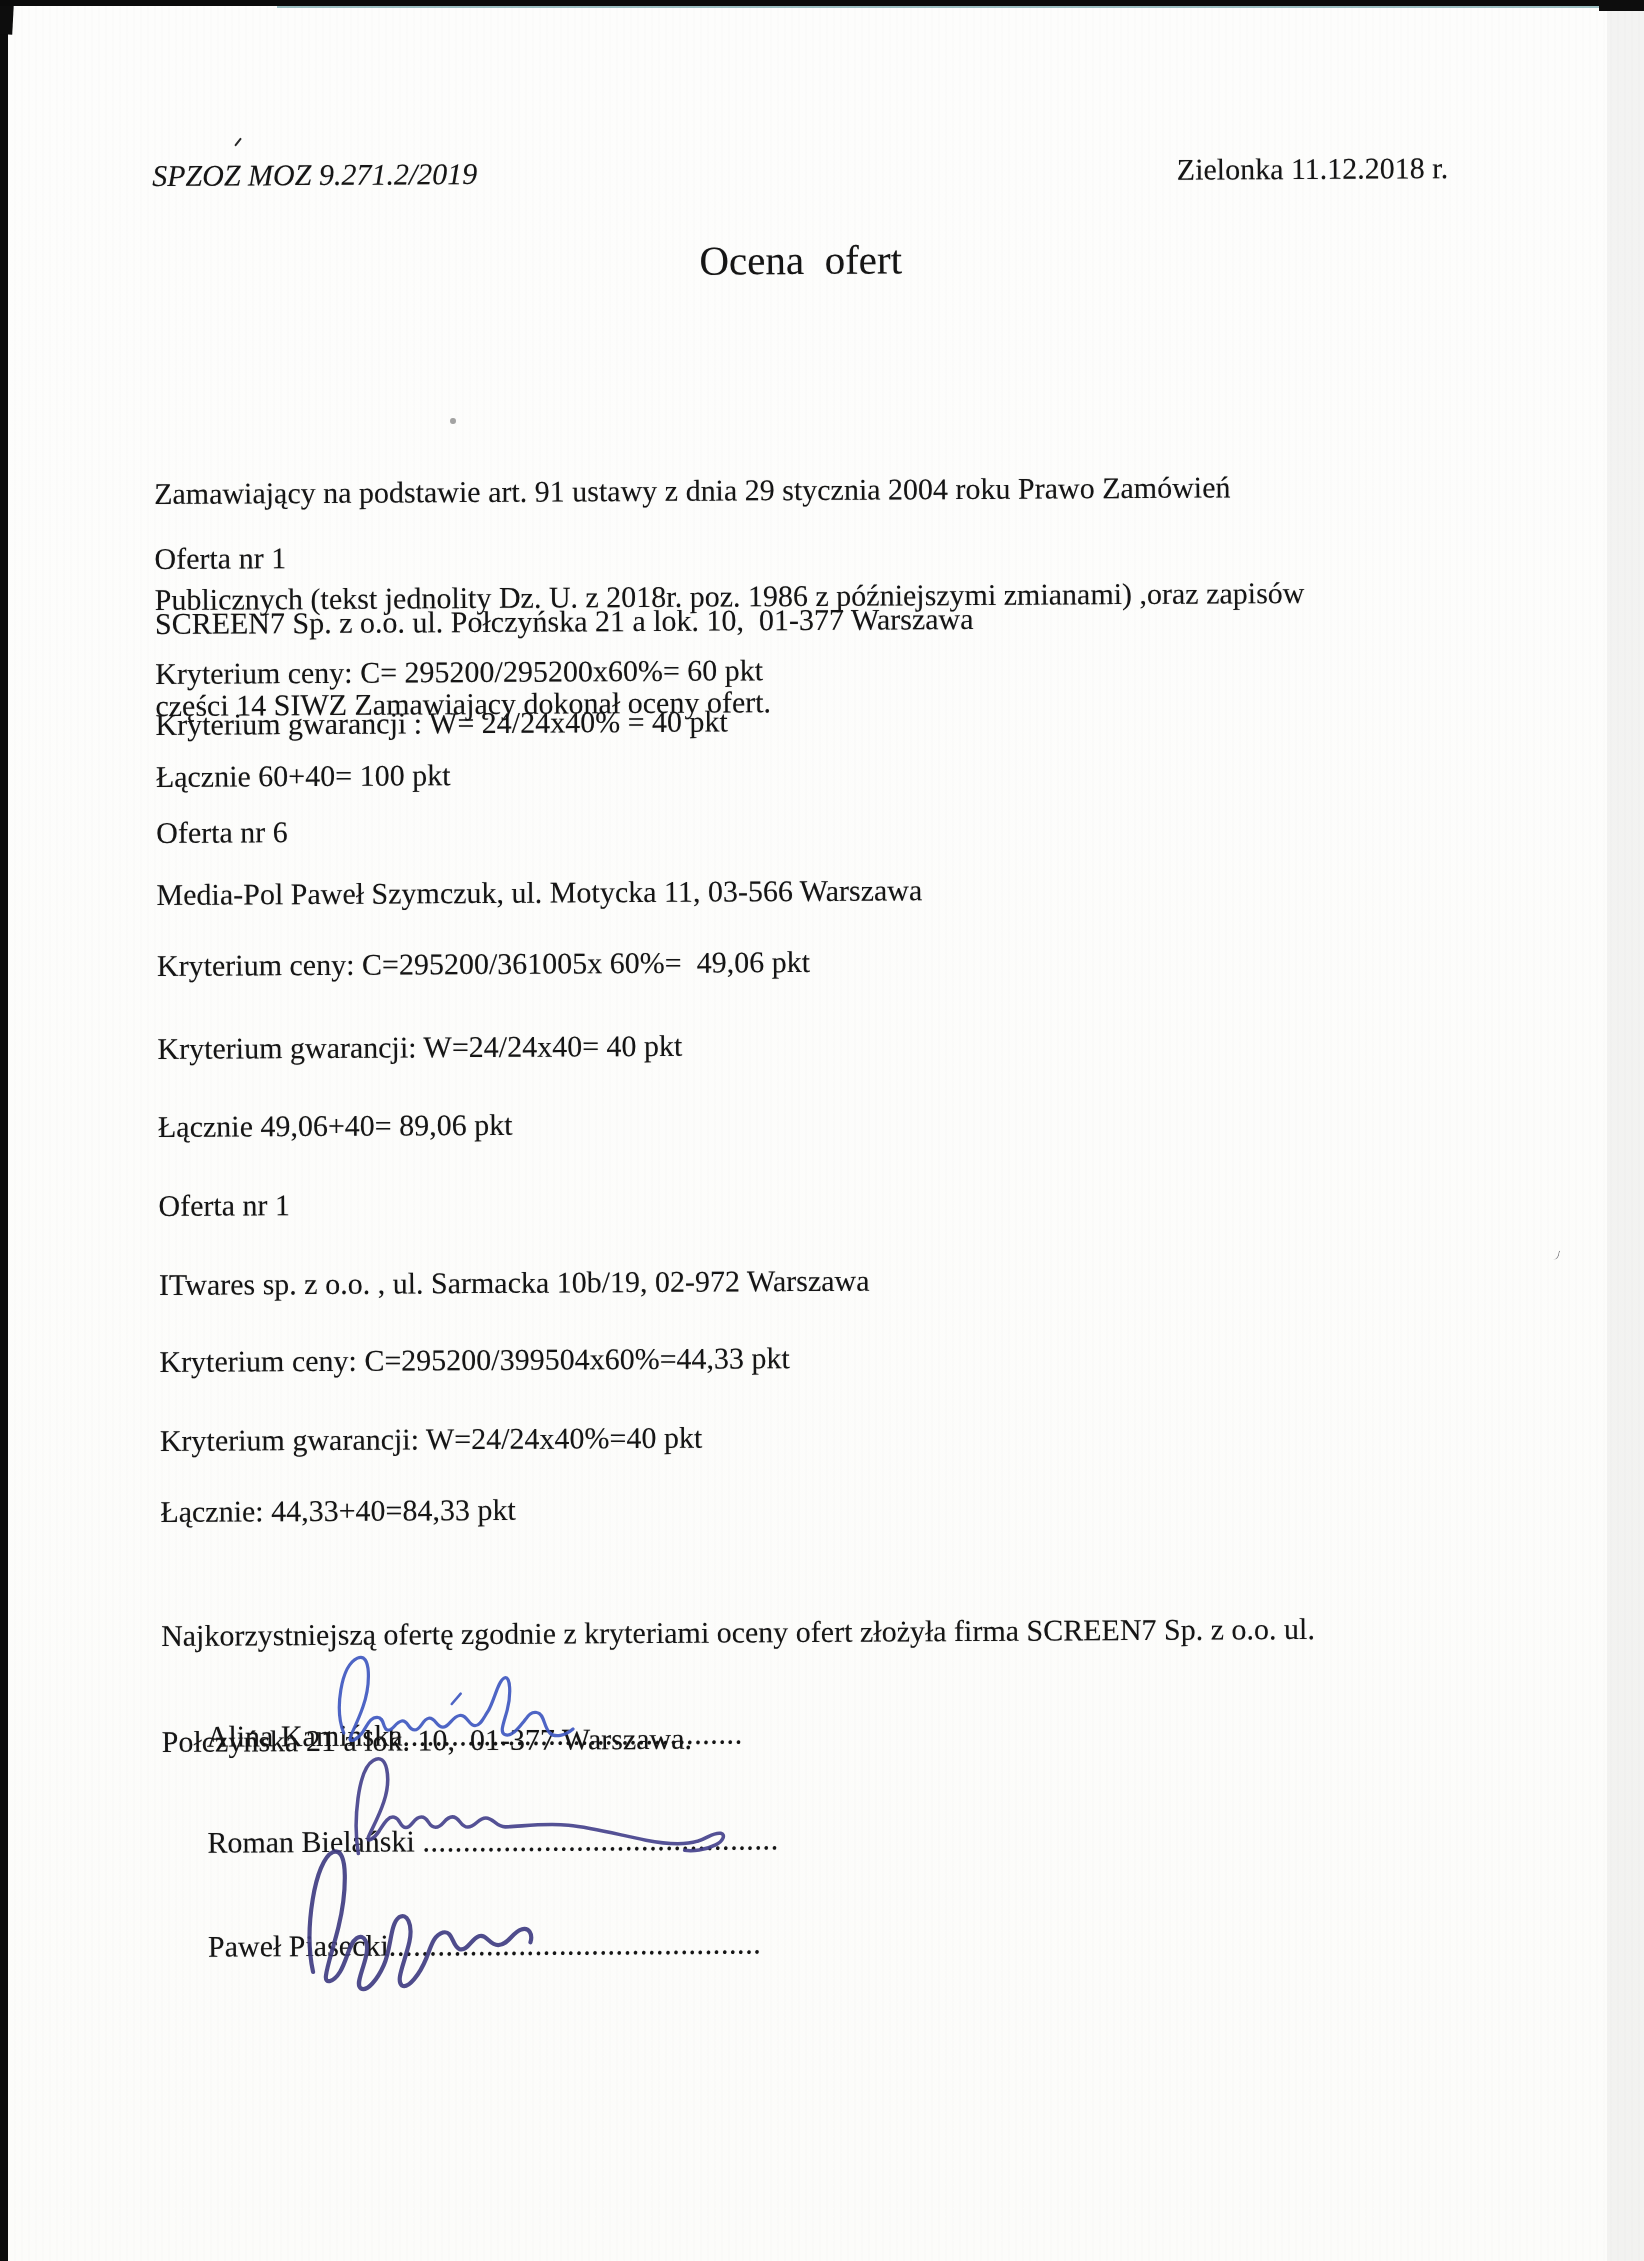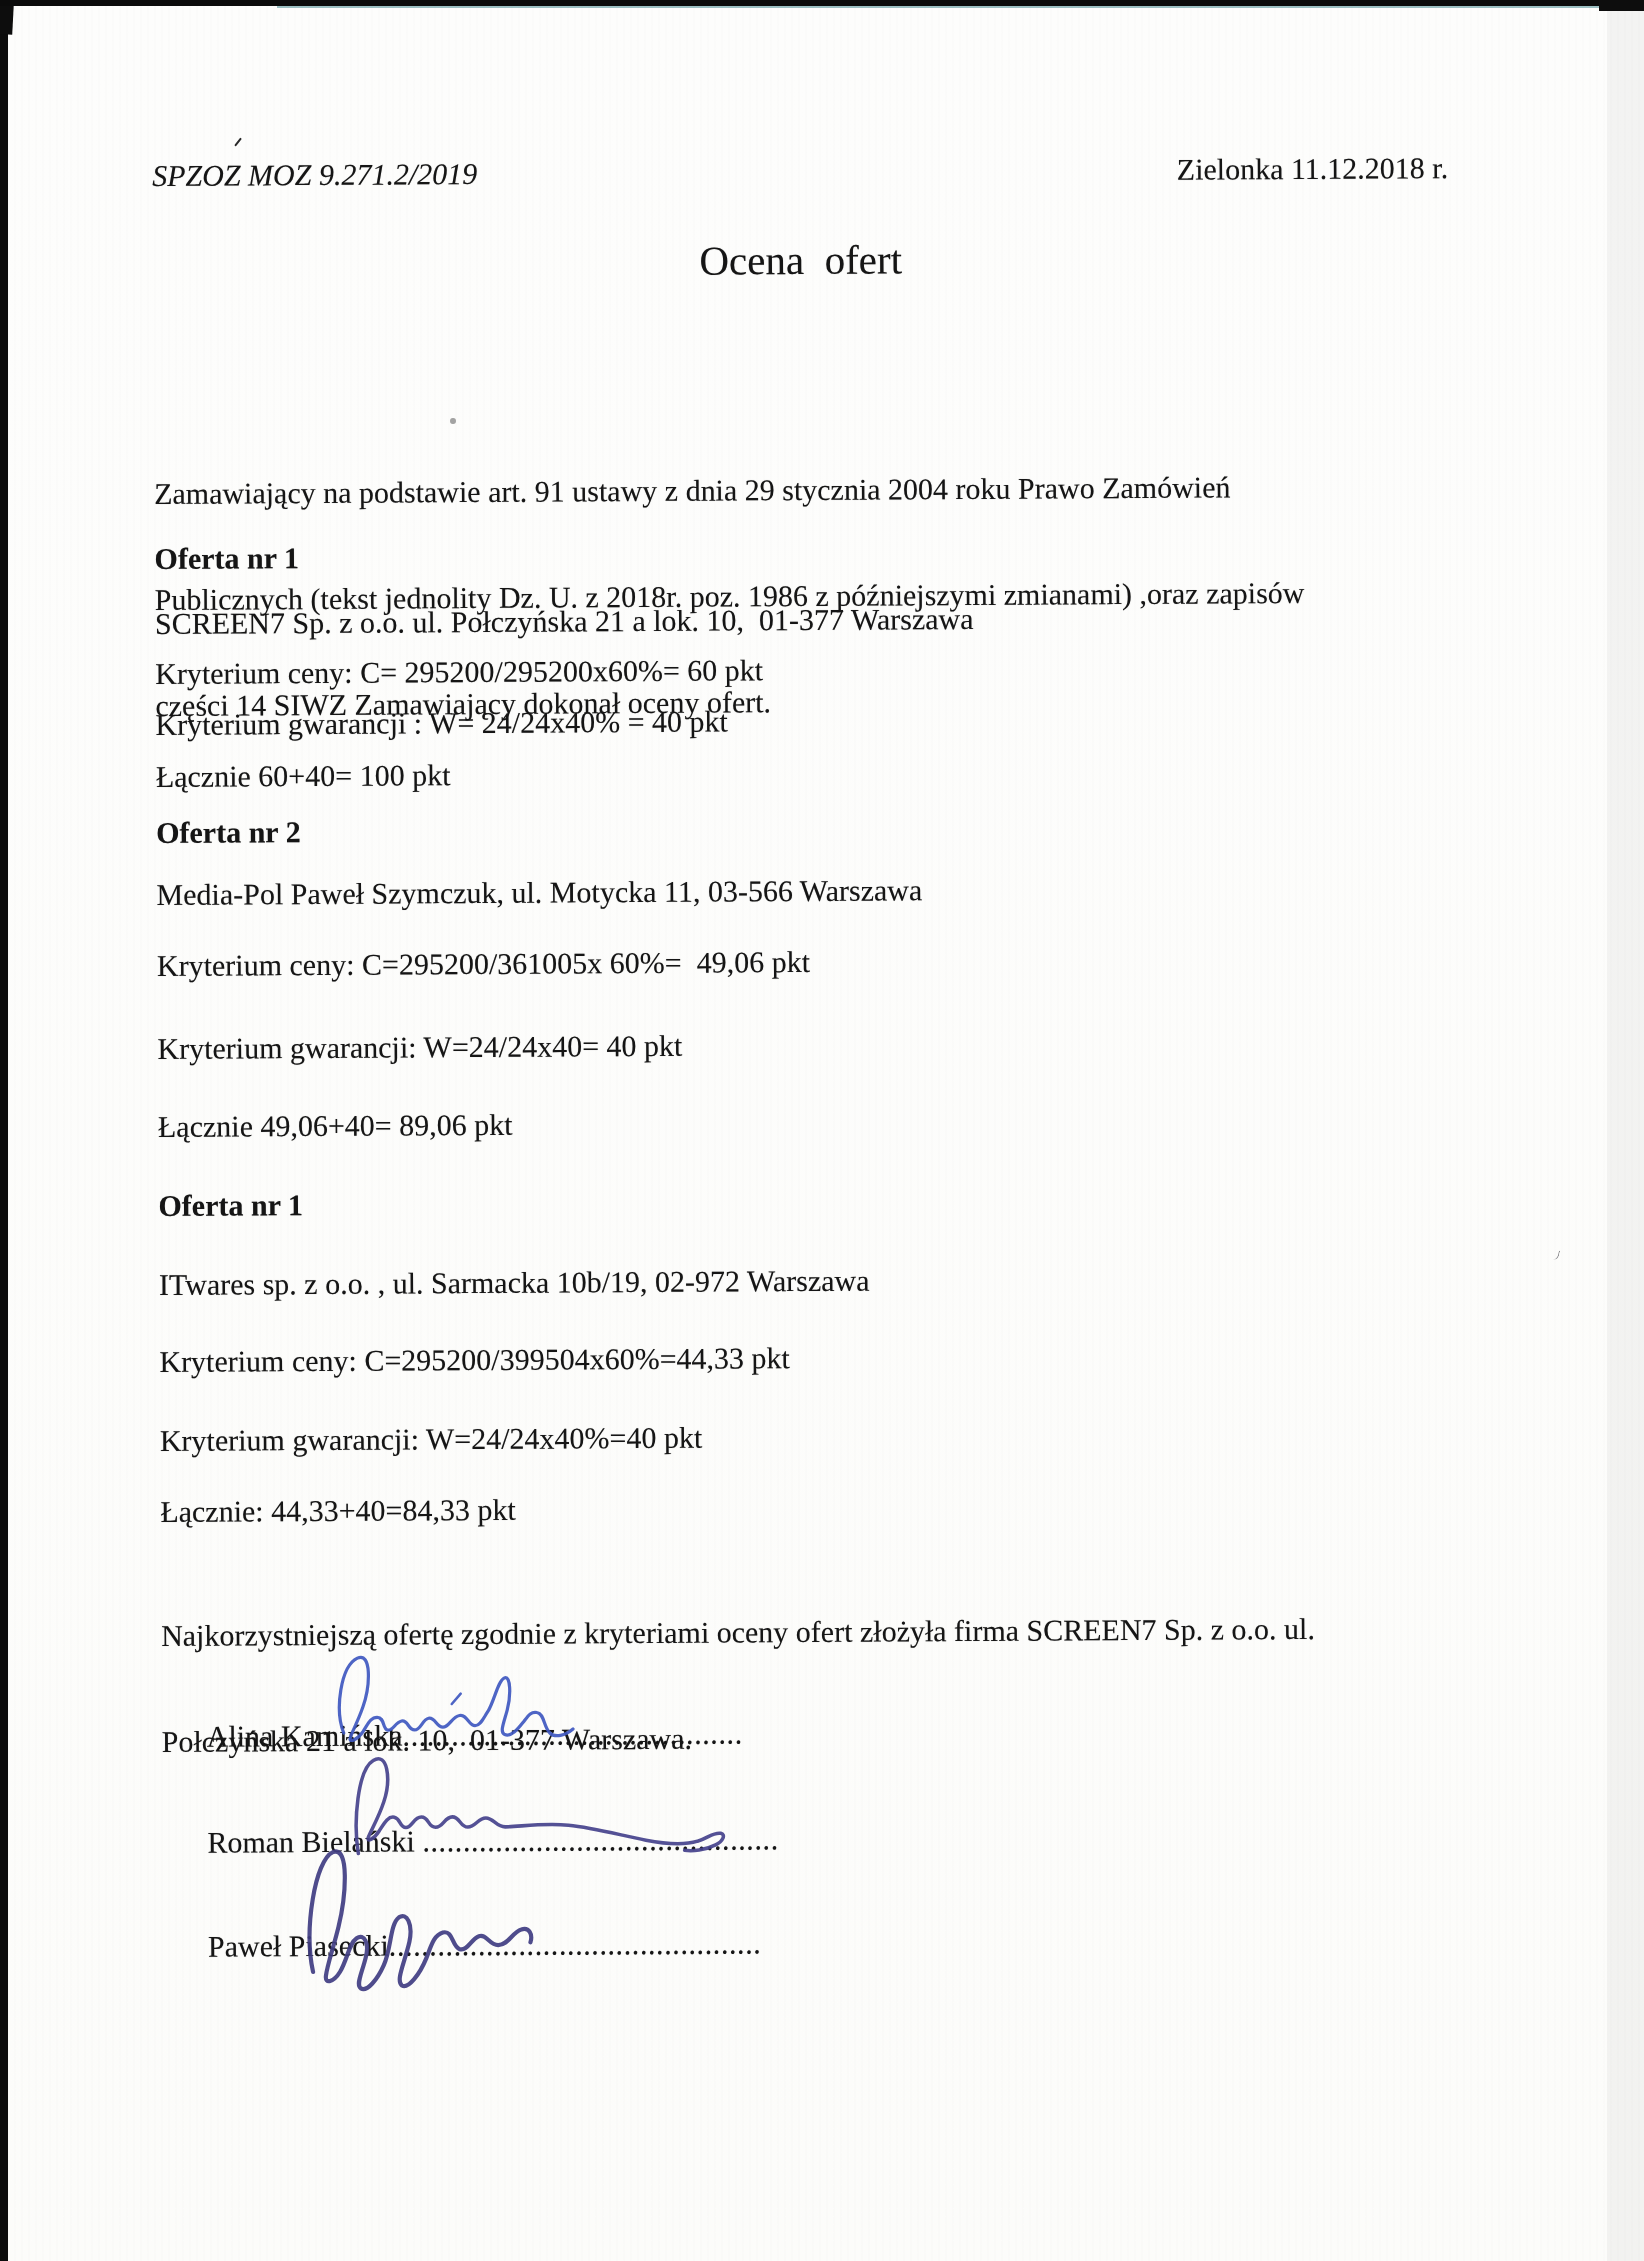--- a/index.html
+++ b/index.html
@@ -26,21 +26,21 @@
     position:absolute;left:158px;top:0;width:1296px;height:2261px;
     transform:rotate(-0.35deg);transform-origin:50% 50%;
     color:#151515;
     font-size:30px;line-height:1;
     text-shadow:0 0 0.8px rgba(25,25,25,0.38);
   }
   .doc p,.doc h1,.doc .row{position:absolute;left:0;margin:0;white-space:pre-wrap;}
   .hdr{position:absolute;left:0;top:157px;width:1296px;display:flex;justify-content:space-between;}
   .ref{font-style:italic;}
   .title{font-size:41px;font-weight:normal;width:1296px;text-align:center;}
-  .bold{font-weight:bold;}
+  .bold{font-weight:normal;}
   .lines span{display:block;line-height:46px;}
   .sigrow{white-space:pre-wrap;}
   .dots{letter-spacing:0.6px;}
   .sig{position:absolute;z-index:3;}
   .sig path{fill:none;stroke-linecap:round;stroke-linejoin:round;opacity:0.92;}
 </style>
 </head>
 <body>
 
 <div class="page">
@@ -59,21 +59,21 @@
       <span>Publicznych (tekst jednolity Dz. U. z 2018r. poz. 1986 z późniejszymi zmianami) ,oraz zapisów</span>
       <span>części 14 SIWZ Zamawiający dokonał oceny ofert.</span>
     </p>
 
     <p class="bold" style="top:540px">Oferta nr 1</p>
     <p style="top:605px">SCREEN7 Sp. z o.o. ul. Połczyńska 21 a lok. 10,  01-377 Warszawa</p>
     <p style="top:655px">Kryterium ceny: C= 295200/295200x60%= 60 pkt</p>
     <p style="top:706px">Kryterium gwarancji : W= 24/24x40% = 40 pkt</p>
     <p style="top:758px">Łącznie 60+40= 100 pkt</p>
 
-    <p class="bold" style="top:814px">Oferta nr 2</p>
+    <p class="bold" style="top:814px">Oferta nr 6</p>
     <p style="top:876px">Media-Pol Paweł Szymczuk, ul. Motycka 11, 03-566 Warszawa</p>
     <p style="top:947px">Kryterium ceny: C=295200/361005x 60%=  49,06 pkt</p>
     <p style="top:1030px">Kryterium gwarancji: W=24/24x40= 40 pkt</p>
     <p style="top:1108px">Łącznie 49,06+40= 89,06 pkt</p>
 
     <p class="bold" style="top:1187px">Oferta nr 1</p>
     <p style="top:1266px">ITwares sp. z o.o. , ul. Sarmacka 10b/19, 02-972 Warszawa</p>
     <p style="top:1343px">Kryterium ceny: C=295200/399504x60%=44,33 pkt</p>
     <p style="top:1422px">Kryterium gwarancji: W=24/24x40%=40 pkt</p>
     <p style="top:1493px">Łącznie: 44,33+40=84,33 pkt</p>

